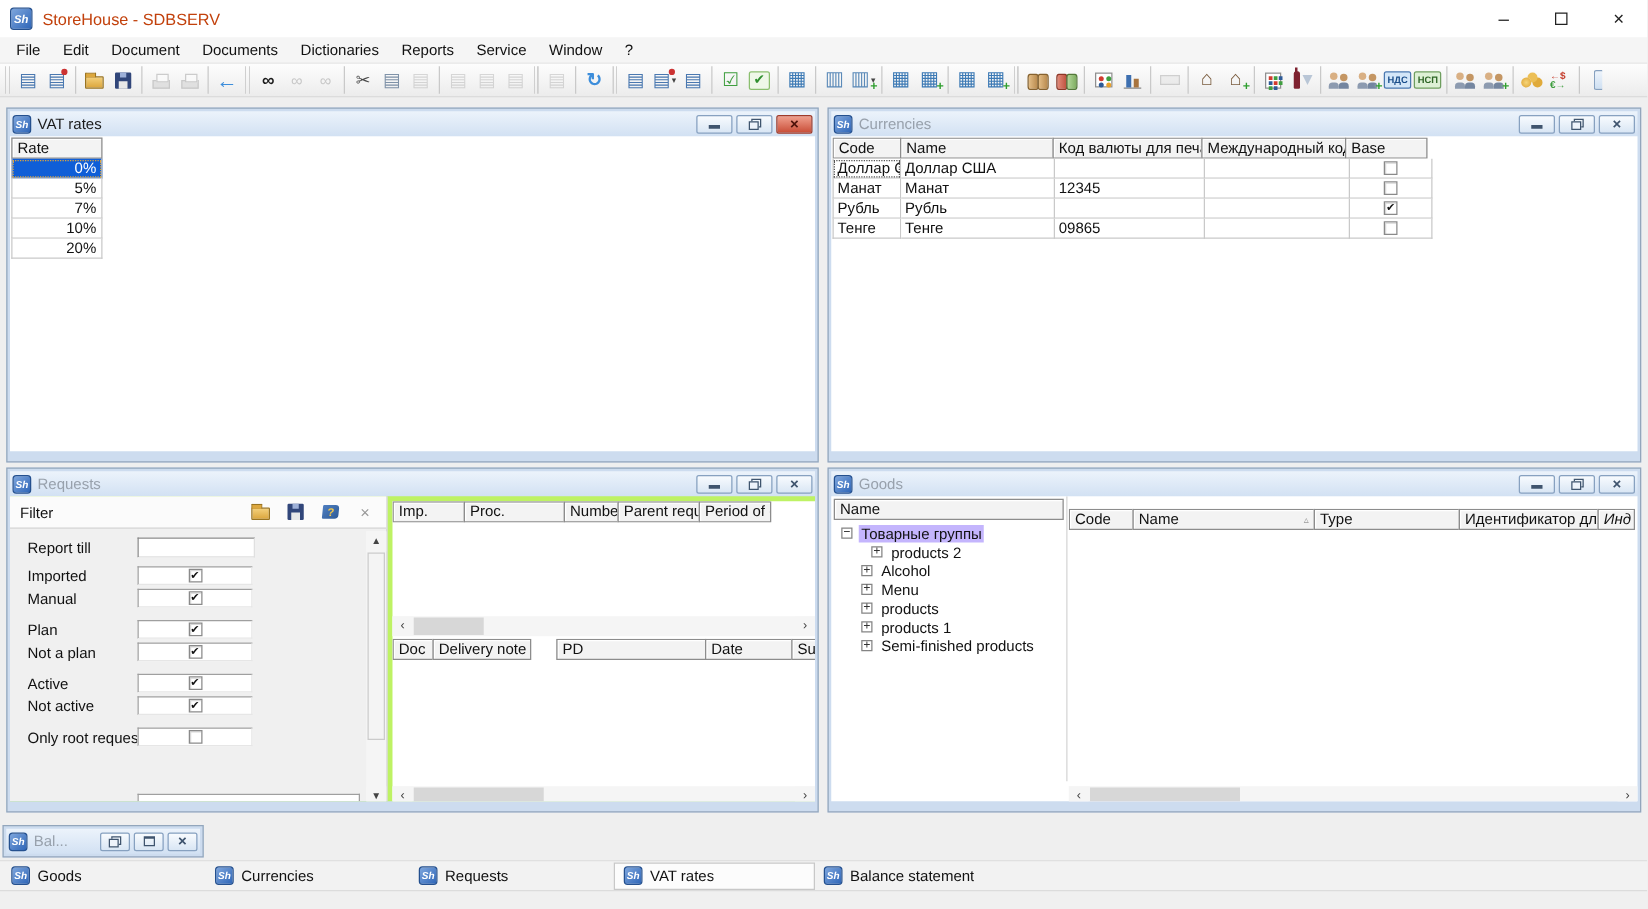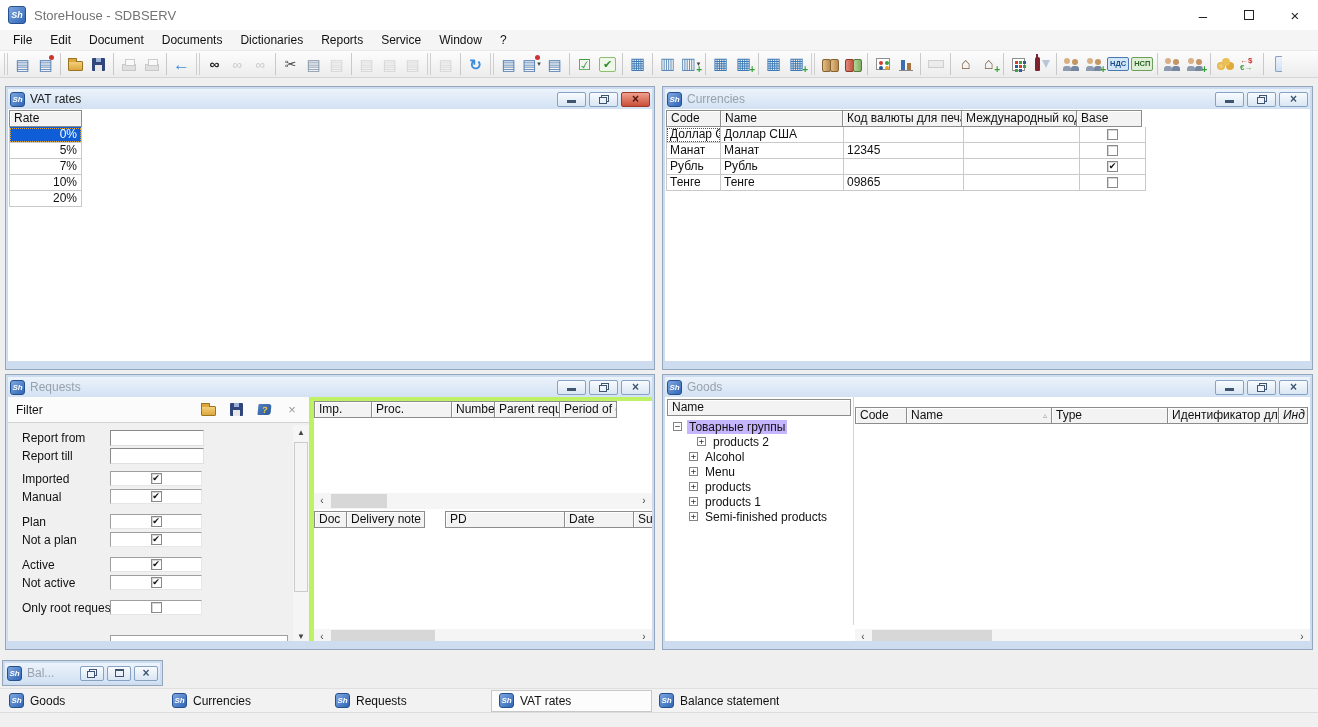--- a/index.html
+++ b/index.html
@@ -1,21 +1,21 @@
 <!DOCTYPE html>
 <html><head>
 <meta charset="utf-8">
 <style>
   *{box-sizing:border-box;margin:0;padding:0}
   html,body{width:1318px;height:727px;overflow:hidden}
   body{font-family:"Liberation Sans",sans-serif;font-size:12px;background:#f0f0f0;color:#111;position:relative}
 
   
   .titlebar{height:30px;background:#fff;display:flex;align-items:center;padding-left:8px}
-  .titlebar .title{margin-left:8px;font-size:13px;color:#737373}
+  .titlebar .title{margin-left:8px;font-size:13px;color:#c2410c}
   .sh-icon{display:inline-flex;align-items:center;justify-content:center;width:18px;height:18px;flex:none;
     border-radius:3px;background:linear-gradient(135deg,#7ea6dd,#2f66b8);color:#fff;font-weight:bold;
     font-style:italic;font-size:9px;border:1px solid #24508f}
   .sh-icon.sm{width:15px;height:15px;font-size:8px}
   .win-controls{margin-left:auto;display:flex;height:30px}
   .wc{width:46px;display:flex;align-items:center;justify-content:center;font-size:15px;color:#222}
   .wc .boxglyph{width:10px;height:10px;border:1px solid #222;display:inline-block}
 
   .menubar{height:20px;background:#f5f5f5;display:flex;align-items:center;padding-left:4px}
   .menu-item{padding:2px 9px;color:#111;white-space:nowrap}
@@ -517,24 +517,20 @@
                 <span class="tb-icon">
                   <span class="shape shape-book"></span>
                 </span>
                 <span class="tb-icon">
                   <span class="glyph" style="color: rgb(154, 154, 154); font-size: 13px;">×</span>
                 </span>
               </span>
           </div>
           <div class="filter-body" id="req-filter-body">
               <div class="f-row">
-                <span class="f-label">Report from</span>
-                <input class="f-input" style="width: 94px;">
-              </div>
-              <div class="f-row">
                 <span class="f-label">Report till</span>
                 <input class="f-input" style="width: 94px;">
               </div>
               <div class="f-row" style="margin-top: 6px;">
                 <span class="f-label">Imported</span>
                 <span class="cfield">
                   <span class="cb">✔</span>
                 </span>
               </div>
               <div class="f-row">

